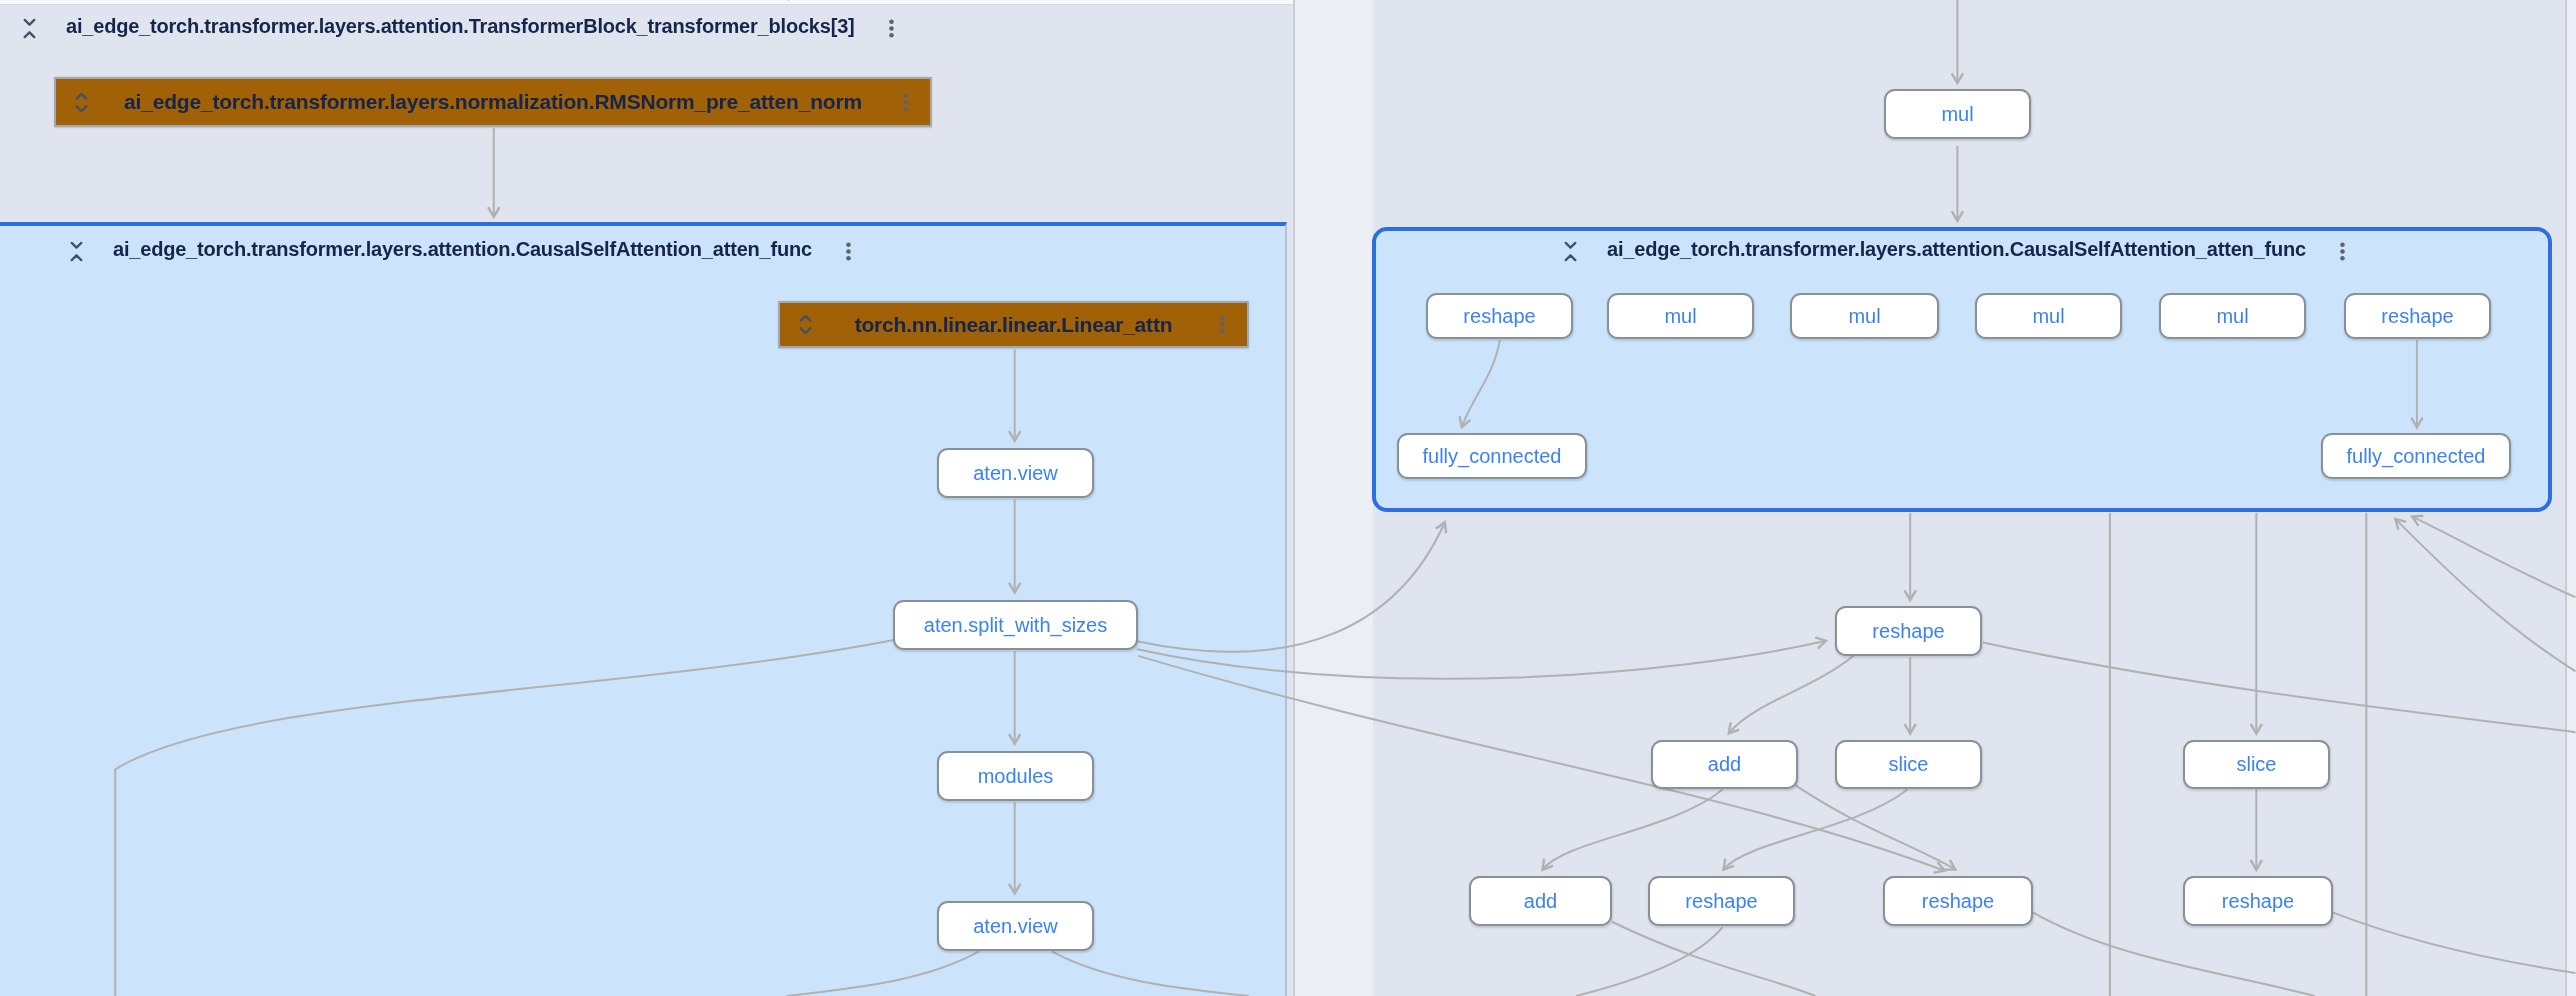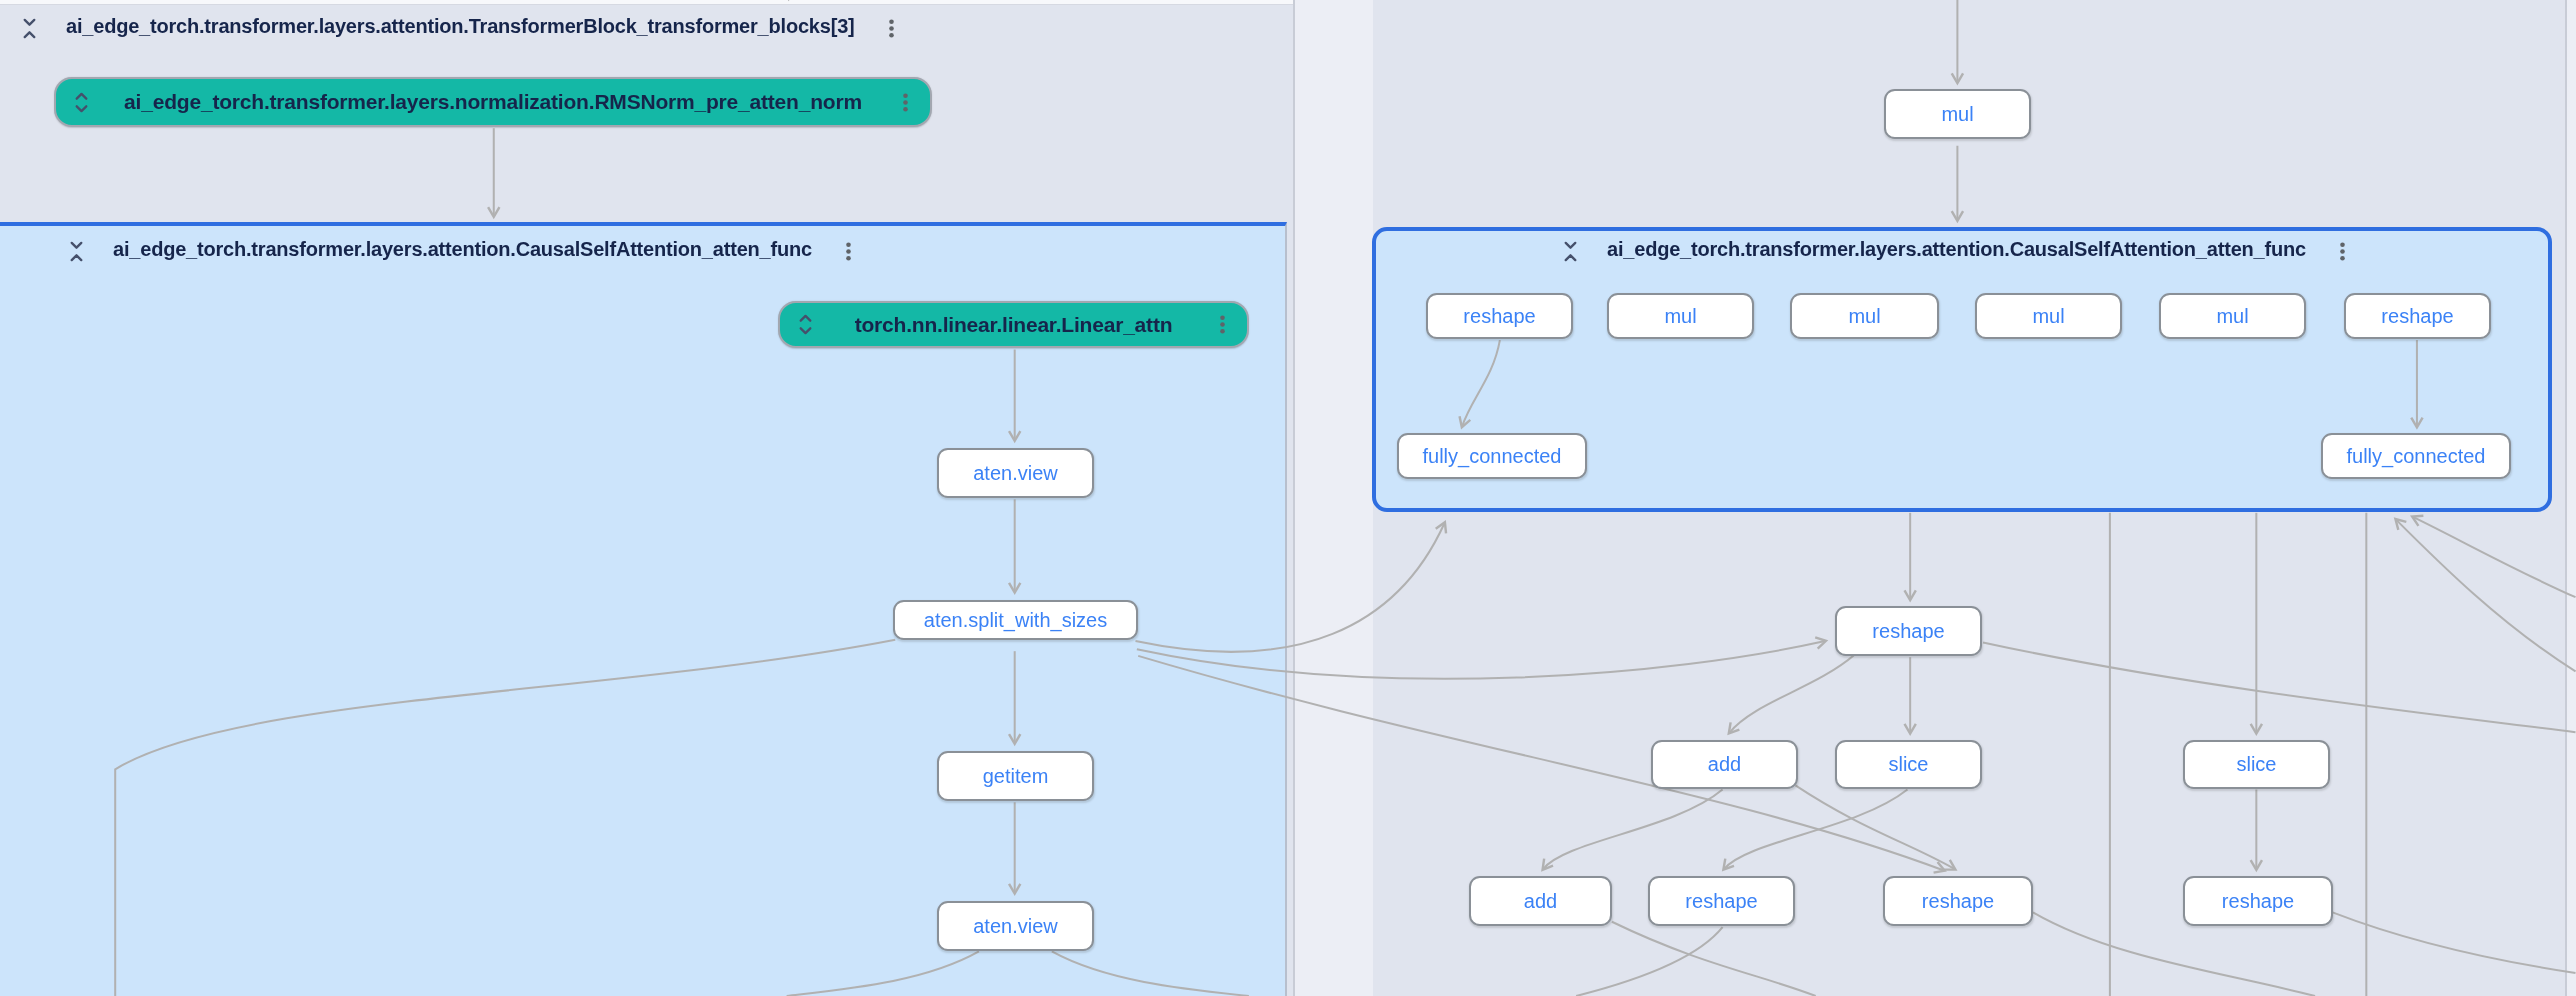--- a/index.html
+++ b/index.html
@@ -14,21 +14,21 @@
   .panel { position:absolute; background:#cce4fb; border-top:4.7px solid #2f6ee0; }
   .bluebox { position:absolute; background:#cce4fb; border:4.7px solid #2f6ee0; border-radius:15px; }
 
   svg.edges { position:absolute; left:0; top:0; overflow:visible; }
   svg.edges path { fill:none; stroke:#b1b1b1; stroke-width:3px; }
 
   .node { position:absolute; background:#ffffff; border:2px solid #8a9097; border-radius:10.8px;
     display:flex; align-items:center; justify-content:center;
     font-size:20px; color:#3b82f6; box-shadow:0.7px 1.4px 2px rgba(60,64,67,.18); }
 
-  .pill { position:absolute; background:#14b8a6; border:2px solid #a2a7b0; border-radius:18px;
+  .pill { position:absolute; background:#a16207; border:2px solid #a2a7b0; border-radius:1px;
     display:flex; align-items:center; box-shadow:0 0.7px 1.4px rgba(60,64,67,.22); padding:13px 12px; }
   .pill .lbl { flex:1; text-align:center; font-size:21px; font-weight:700; color:#16254b;
     white-space:nowrap; letter-spacing:-0.2px; }
 
   .ghead { position:absolute; display:flex; align-items:flex-start; gap:24px; }
   .ghead .lbl { font-size:20px; font-weight:700; color:#16254b; white-space:nowrap;
     letter-spacing:-0.2px; }
 
   .icon-btn { width:26px; height:26px; display:flex; align-items:center; justify-content:center;
     flex:0 0 auto; cursor:pointer; }
@@ -173,22 +173,22 @@
     <span class="icon-btn dots">
       <svg viewBox="0 0 24 24">
           <circle cx="12" cy="5" r="2.4"></circle>
           <circle cx="12" cy="12" r="2.4"></circle>
           <circle cx="12" cy="19" r="2.4"></circle>
         </svg>
     </span>
   </div>
 
   <div class="node" style="left:937px; top:448px;  width:157px; height:50px;">aten.view</div>
-  <div class="node" style="left:893px; top:600px;  width:245px; height:40px;">aten.split_with_sizes</div>
-  <div class="node" style="left:937px; top:751px; width:157px; height:50px;">getitem</div>
+  <div class="node" style="left:893px; top:600px;  width:245px; height:50px;">aten.split_with_sizes</div>
+  <div class="node" style="left:937px; top:751px; width:157px; height:50px;">modules</div>
   <div class="node" style="left:937px; top:901px; width:157px; height:50px;">aten.view</div>
 
   <div class="node" style="left:1884px; top:89px; width:147px; height:50px;">mul</div>
 
   <div class="node" style="left:1426px; top:293px; width:147px; height:46px;">reshape</div>
   <div class="node" style="left:1607px; top:293px; width:147px; height:46px;">mul</div>
   <div class="node" style="left:1790px; top:293px; width:149px; height:46px;">mul</div>
   <div class="node" style="left:1975px; top:293px; width:147px; height:46px;">mul</div>
   <div class="node" style="left:2159px; top:293px; width:147px; height:46px;">mul</div>
   <div class="node" style="left:2344px; top:293px; width:147px; height:46px;">reshape</div>

